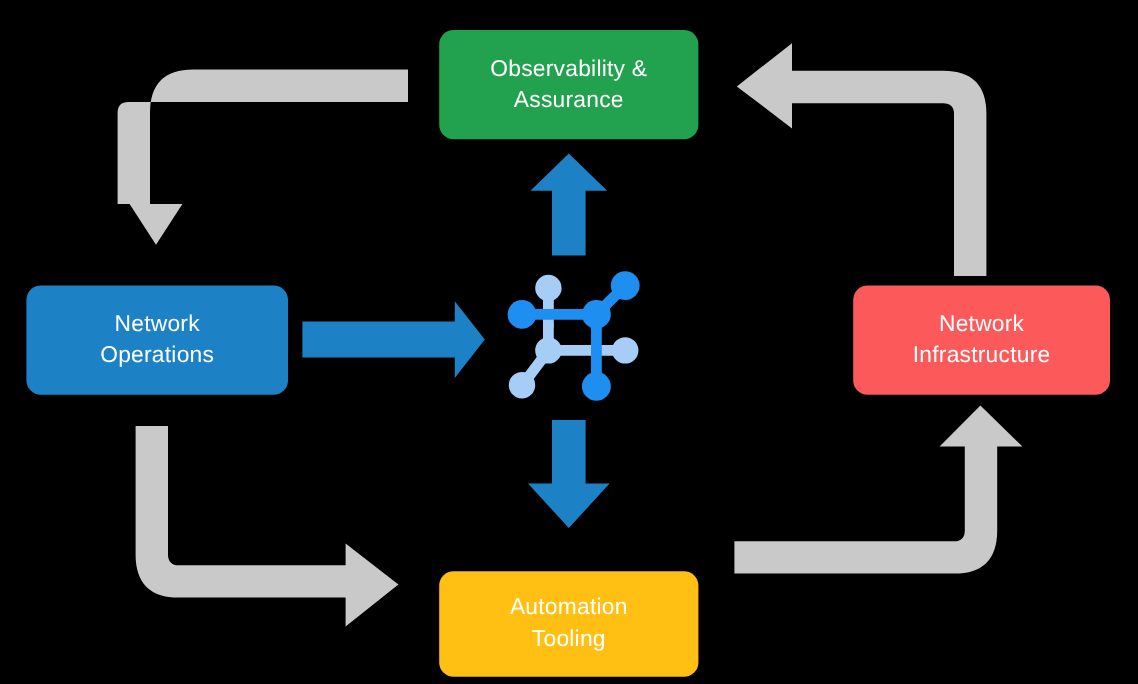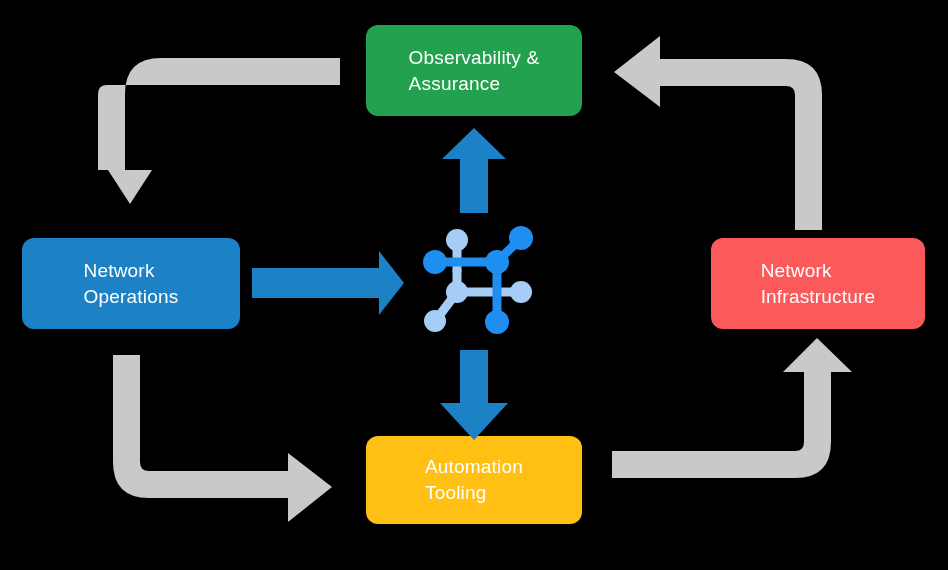--- a/index.html
+++ b/index.html
@@ -15,20 +15,21 @@
     overflow: hidden;
     font-family: "Liberation Sans", sans-serif;
   }
 
   
   .node-box {
     position: absolute;
     display: flex;
     align-items: center;
     justify-content: center;
+    text-align: center;
     border-radius: 12px;
     color: #ffffff;
     font-size: 19px;
     line-height: 1.35;
     font-weight: 400;
     letter-spacing: 0.2px;
     box-sizing: border-box;
     padding: 14px 10px;
     white-space: pre-line;
   }
@@ -39,21 +40,21 @@
   }
   #box-network-operations {
     left: 22px;   top: 238px;  width: 218px; height: 91px;
     background: #1c82c5;
   }
   #box-network-infrastructure {
     left: 711px;  top: 238px;  width: 214px; height: 91px;
     background: #fc5a5a;
   }
   #box-automation-tooling {
-    left: 366px;  top: 436px;  width: 216px; height: 88px;
+    left: 366px;  top: 476px;  width: 216px; height: 88px;
     background: #ffbf13;
   }
 
   
   .svg-layer {
     position: absolute;
     left: 0; top: 0;
     width: 948px;
     height: 570px;
     pointer-events: none;

